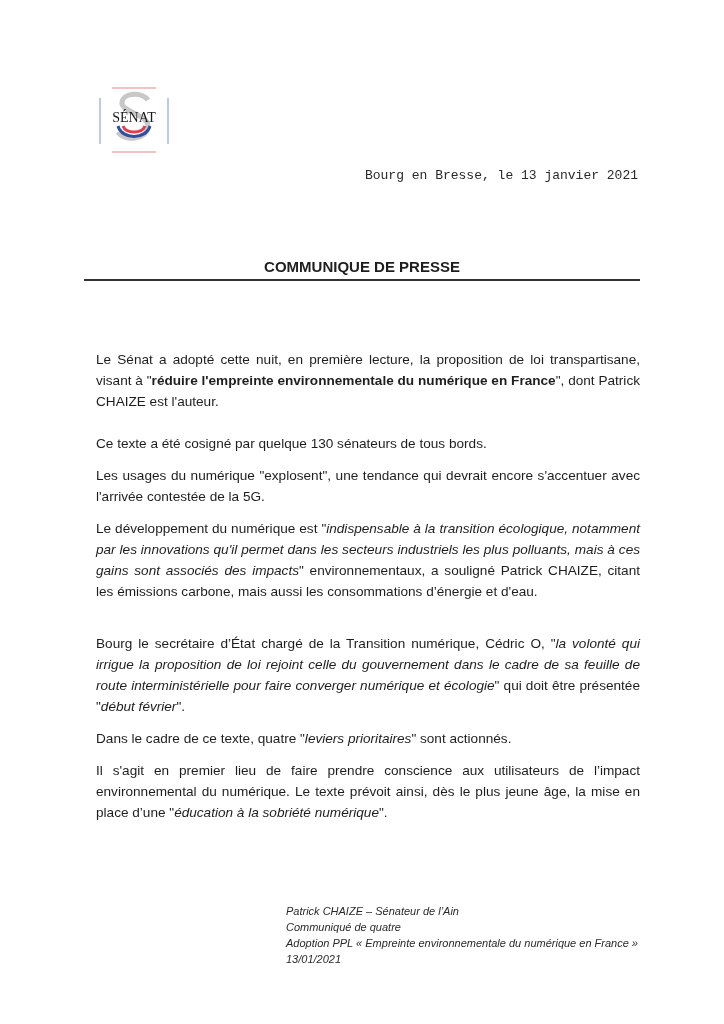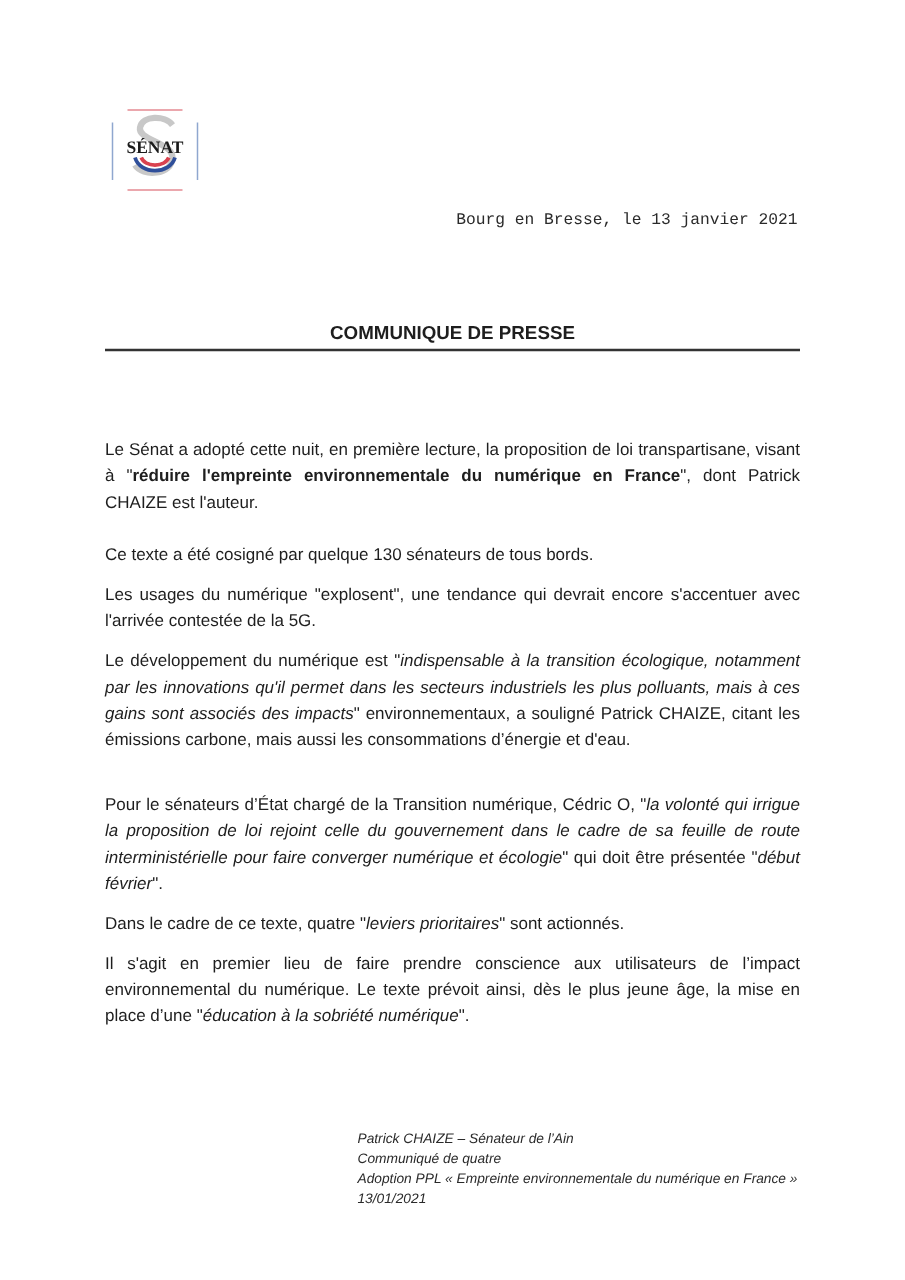--- a/index.html
+++ b/index.html
@@ -1,24 +1,24 @@
 <!DOCTYPE html>
 <html><head>
 <meta charset="utf-8">
 <style>
   html, body { margin: 0; padding: 0; background: #ffffff; }
   body { width: 724px; height: 1024px; position: relative; overflow: hidden;
          font-family: "Liberation Sans", sans-serif; color: #1e1e1e; }
-  .logo { position: absolute; left: 88px; top: 86px; width: 72px; height: 68px; font-weight: bold; }
+  .logo { position: absolute; left: 98px; top: 86px; width: 72px; height: 68px; }
   .date { position: absolute; right: 86px; top: 168px; font-size: 13px; color: #2a2a2a; font-family: Liberation Mono, monospace; }
   .title { position: absolute; left: 84px; width: 556px; top: 258px; text-align: center;
            font-size: 15px; font-weight: bold; color: #1e1e1e; }
   .title-rule { position: absolute; left: 84px; width: 556px; top: 279px; height: 2px; background: #333; }
   .body { position: absolute; left: 84px; width: 556px; top: 349px; font-size: 13.6px; line-height: 21px; }
-  .body p { margin: 0 0 11px 0; text-align: justify; }
+  .body p { margin: 0 0 11px 12px; text-align: justify; }
   .body h2 { margin: 0 0 9px 0; font-size: 14.4px; font-weight: bold; }
   .body h2 .q { font-weight: normal; }
   .gap { height: 10px; }
   .gap2 { height: 20px; }
   .footer { position: absolute; right: 86px; top: 903px; text-align: left;
             font-size: 11px; line-height: 16px; font-style: italic; color: #2a2a2a; }
 </style>
 </head>
 <body>
 
@@ -45,21 +45,21 @@
   <p><span>Le Sénat a adopté cette nuit, en première lecture, la proposition de loi transpartisane, visant à "</span><b>réduire l'empreinte environnementale du numérique en France</b><span>", dont Patrick CHAIZE est l'auteur.</span></p>
   <div class="gap"></div>
 
   <p>Ce texte a été cosigné par quelque 130 sénateurs de tous bords.</p>
 
   <p>Les usages du numérique "explosent", une tendance qui devrait encore s'accentuer avec l'arrivée contestée de la 5G.</p>
 
   <p><span>Le développement du numérique est "</span><i>indispensable à la transition écologique, notamment par les innovations qu'il permet dans les secteurs industriels les plus polluants, mais à ces gains sont associés des impacts</i><span>" environnementaux, a souligné Patrick CHAIZE, citant les émissions carbone, mais aussi les consommations d’énergie et d'eau.</span></p>
   <div class="gap2"></div>
 
-  <p><span>Pour le sénateurs d’État chargé de la Transition numérique, Cédric O, "</span><i>la volonté qui irrigue la proposition de loi rejoint celle du gouvernement dans le cadre de sa feuille de route interministérielle pour faire converger numérique et écologie</i><span>" qui doit être présentée "</span><i>début février</i><span>".</span></p>
+  <p><span>Bourg le secrétaire d’État chargé de la Transition numérique, Cédric O, "</span><i>la volonté qui irrigue la proposition de loi rejoint celle du gouvernement dans le cadre de sa feuille de route interministérielle pour faire converger numérique et écologie</i><span>" qui doit être présentée "</span><i>début février</i><span>".</span></p>
 
   <p><span>Dans le cadre de ce texte, quatre "</span><i>leviers prioritaires</i><span>" sont actionnés.</span></p>
 
   <p><span>Il s'agit en premier lieu de faire prendre conscience aux utilisateurs de l’impact environnemental du numérique. Le texte prévoit ainsi, dès le plus jeune âge, la mise en place d’une "</span><i>éducation à la sobriété numérique</i><span>".</span></p>
 </div>
 
 <div class="footer">
   <div>Patrick CHAIZE – Sénateur de l’Ain</div>
   <div>Communiqué de quatre</div>
   <div>Adoption PPL « Empreinte environnementale du numérique en France »</div>

